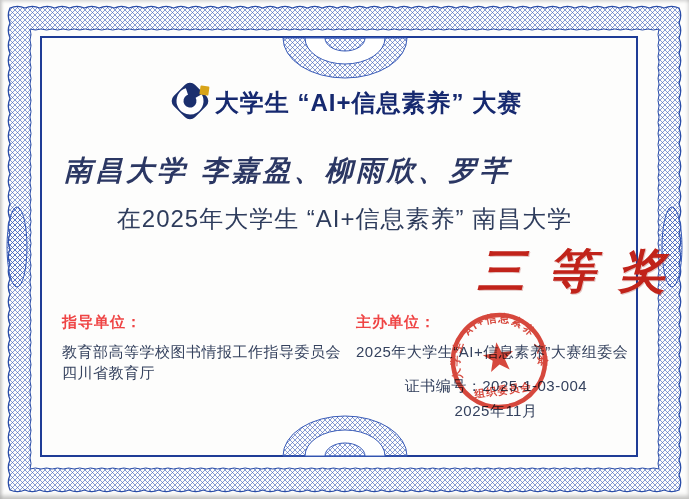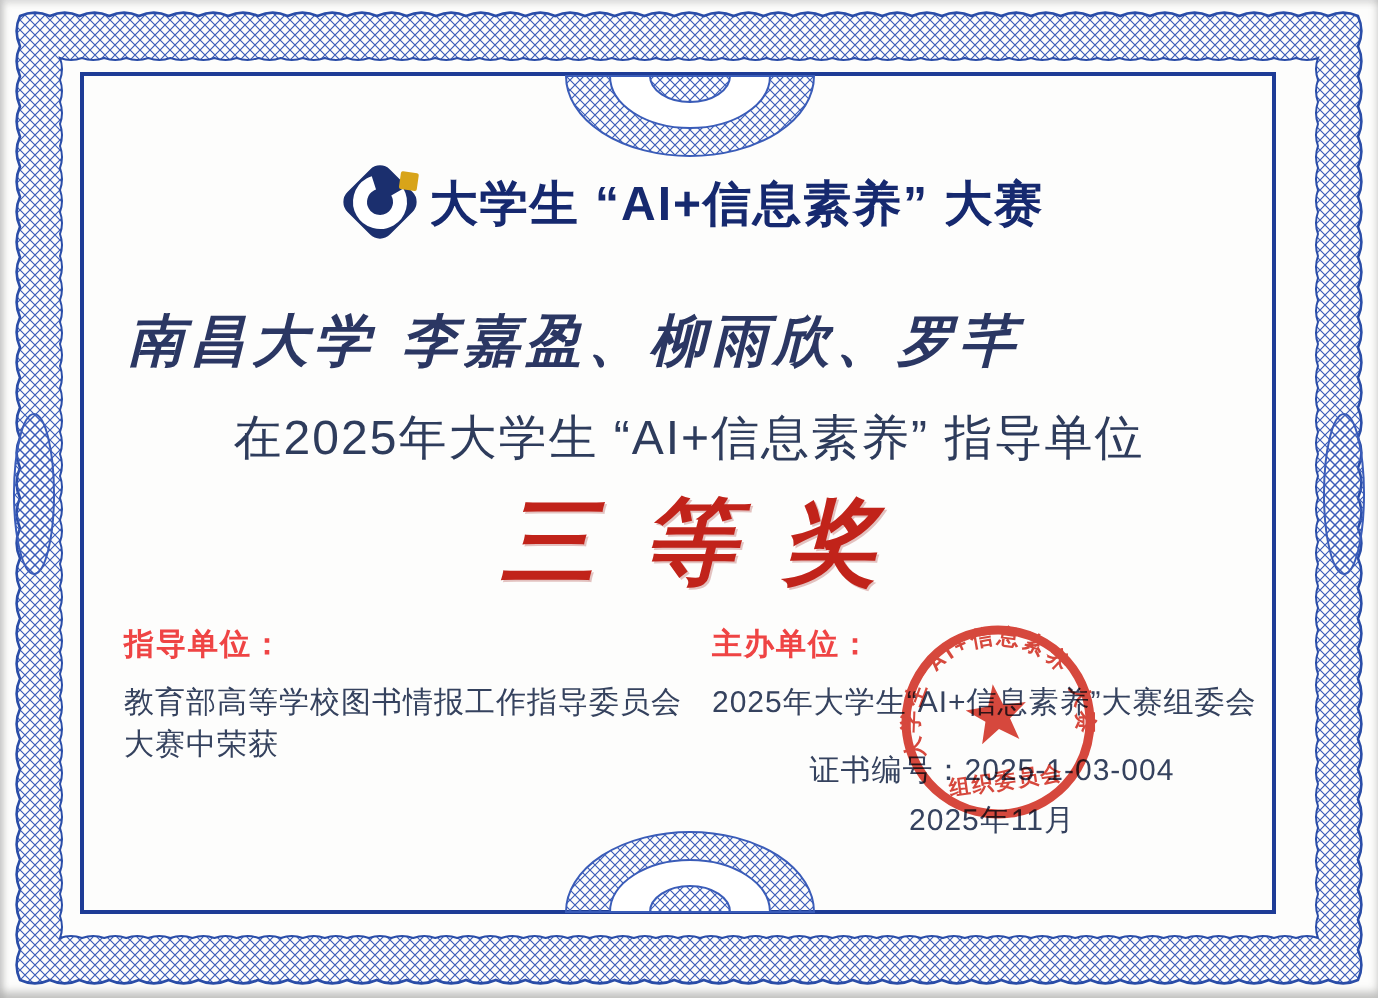--- a/index.html
+++ b/index.html
@@ -20,21 +20,21 @@
   .logo-subtitle{font-size:9px;font-weight:bold;color:#1d316f;letter-spacing:.4px;margin-top:3px;}
 
   
   .recipient{left:64px;top:152px;font-family:"DejaVu Serif", serif;font-style:italic;font-weight:bold;
     font-size:28px;color:#2b3763;letter-spacing:3px;white-space:nowrap;}
 
   
   .body-line{left:0;right:0;top:203px;text-align:center;font-size:24px;color:#2e3c5c;font-weight:500;letter-spacing:1px;}
 
   
-  .award{left:0;right:0;top:240px;text-align:center;font-family:"DejaVu Serif", serif;font-style:italic;
+  .award{left:0;right:0;top:240px;text-align:right;font-family:"DejaVu Serif", serif;font-style:italic;
     font-weight:bold;font-size:47px;color:#c1231a;letter-spacing:.5em;text-indent:.5em;
     text-shadow:1px 1px 0 rgba(150,20,10,.25);}
 
   
   .unit-label{font-size:15px;font-weight:bold;color:#ef4444;letter-spacing:1px;}
   .unit-line{font-size:15px;color:#35425e;line-height:21px;letter-spacing:.5px;}
   .guide-block{left:62px;top:313px;}
   .guide-block .orgs{margin-top:9px;}
   .host-block{left:356px;top:313px;width:280px;}
   .host-org{margin-top:9px;}
@@ -80,29 +80,29 @@
     <circle cx="23" cy="19" r="10" fill="none" stroke="#ffffff" stroke-width="7" stroke-dasharray="49 14" transform="rotate(-30 23 19)"></circle>
     <rect x="33" y="4" width="9" height="9" rx="1" transform="rotate(8 37 8)" fill="#d8a419"></rect>
   </svg>
   <div class="logo-text">
     <div class="logo-title">大学生 “AI+信息素养” 大赛</div>
   </div>
 </div>
 
 <div class="abs recipient">南昌大学 李嘉盈、柳雨欣、罗芊</div>
 
-<div class="abs body-line">在2025年大学生 “AI+信息素养” 指导单位</div>
+<div class="abs body-line">在2025年大学生 “AI+信息素养” 南昌大学</div>
 
 <div class="abs award">三等奖</div>
 
 <div class="abs guide-block">
   <div class="unit-label">指导单位：</div>
   <div class="orgs">
     <div class="unit-line">教育部高等学校图书情报工作指导委员会</div>
-    <div class="unit-line">大赛中荣获</div>
+    <div class="unit-line">四川省教育厅</div>
   </div>
 </div>
 
 <div class="abs host-block">
   <div class="unit-label">主办单位：</div>
   <div class="unit-line host-org">2025年大学生“AI+信息素养”大赛组委会</div>
   <div class="unit-line host-certno">证书编号：2025-1-03-004</div>
   <div class="unit-line host-date">2025年11月</div>
 </div>
 

